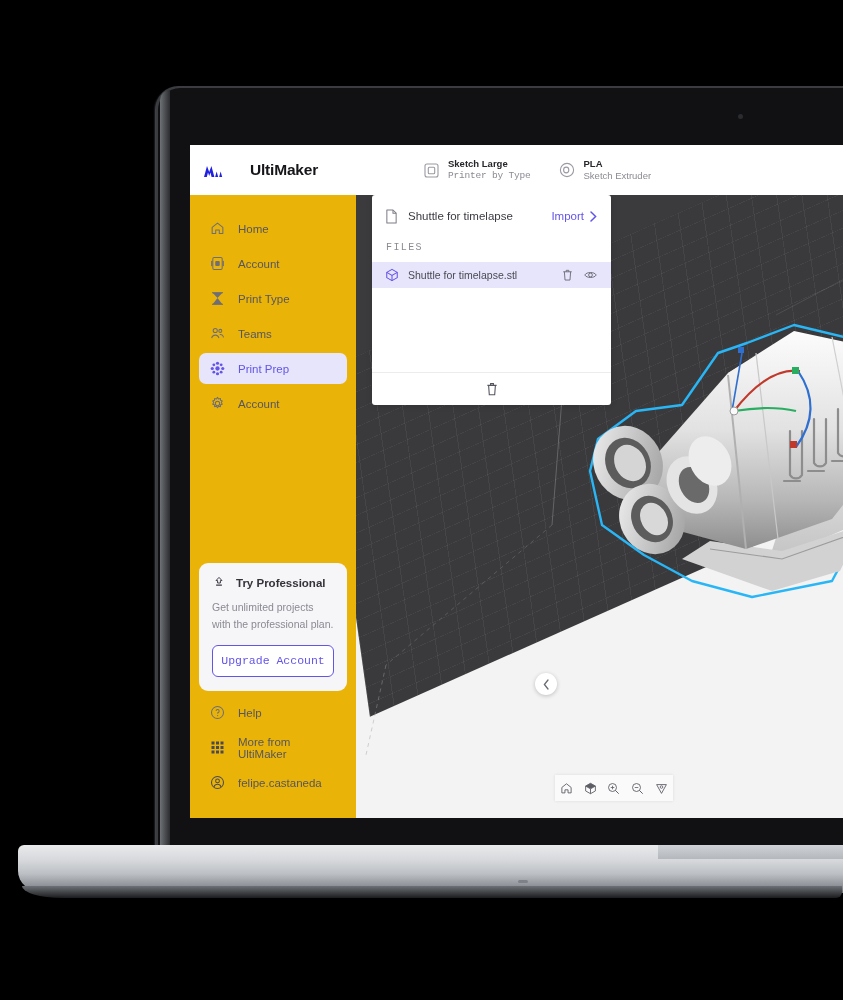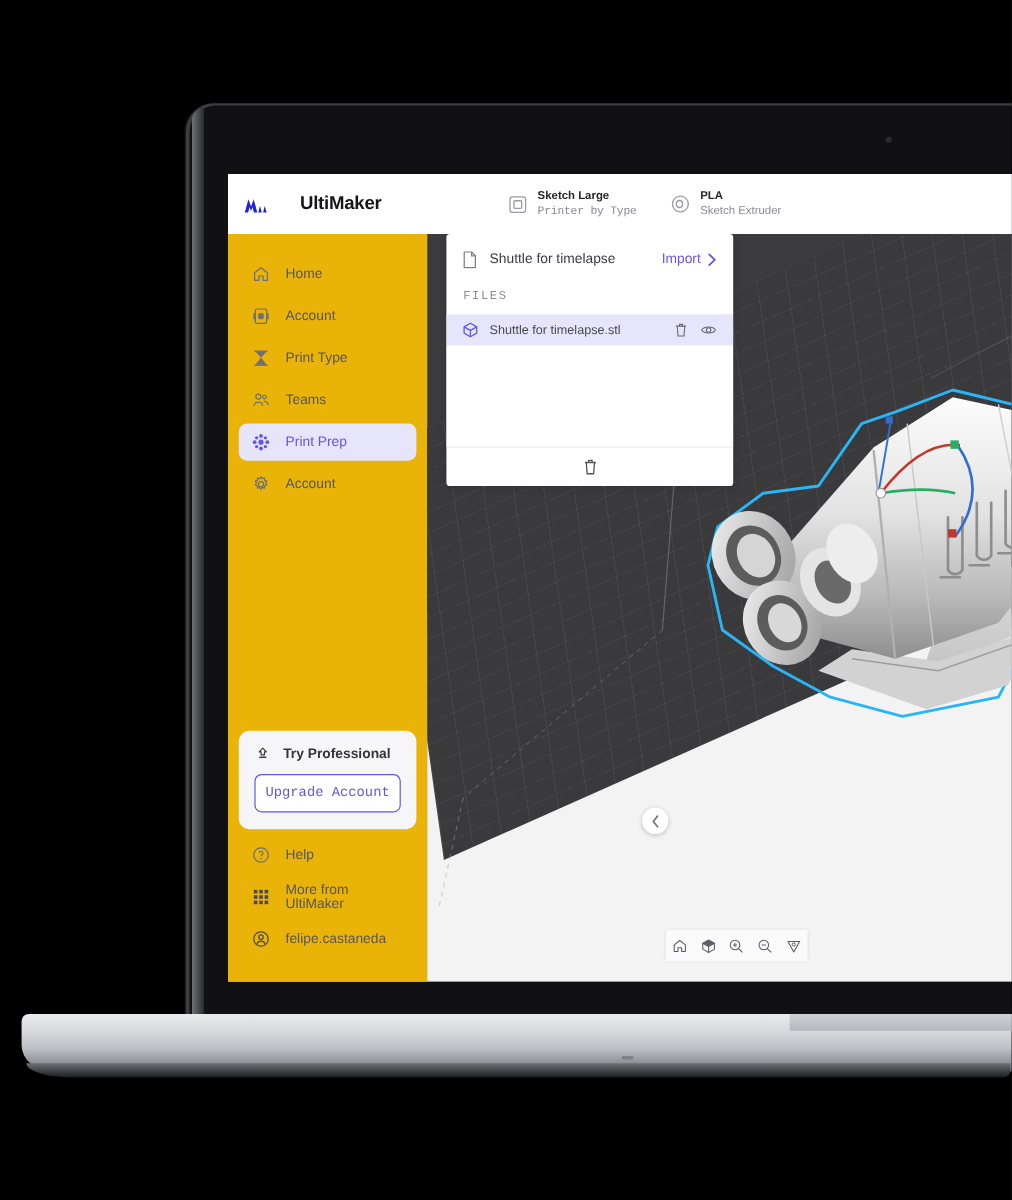--- a/index.html
+++ b/index.html
@@ -317,20 +317,24 @@
 
       <div class="promo">
         <div class="promo-head">
           <span class="ico">
             <svg width="14" height="14" viewBox="0 0 16 16">
               <path d="M8 1.6 L11.4 5.2 H9.6 V8 H6.4 V5.2 H4.6 Z" fill="none" stroke="#3a3a42" stroke-width="1.1" stroke-linejoin="round"></path>
               <rect x="4.6" y="9.6" width="6.8" height="1.5" rx="0.5" fill="#3a3a42"></rect>
             </svg>
           </span>
           <span class="promo-title">Try Professional</span>
+        </div>
+        <div class="promo-text">
+          <div>Get unlimited projects</div>
+          <div>with the professional plan.</div>
         </div>
         <button class="promo-btn">Upgrade Account</button>
       </div>
 
       <div class="nav-bottom">
         <div class="nav-item">
           <span class="ico">
             <svg width="15" height="15" viewBox="0 0 16 16">
               <circle cx="8" cy="8" r="6.4" fill="none" stroke="#6e6e77" stroke-width="1.1"></circle>
               <path d="M6.4 6.2 a1.7 1.7 0 1 1 1.9 2 v1" fill="none" stroke="#6e6e77" stroke-width="1.1"></path>

